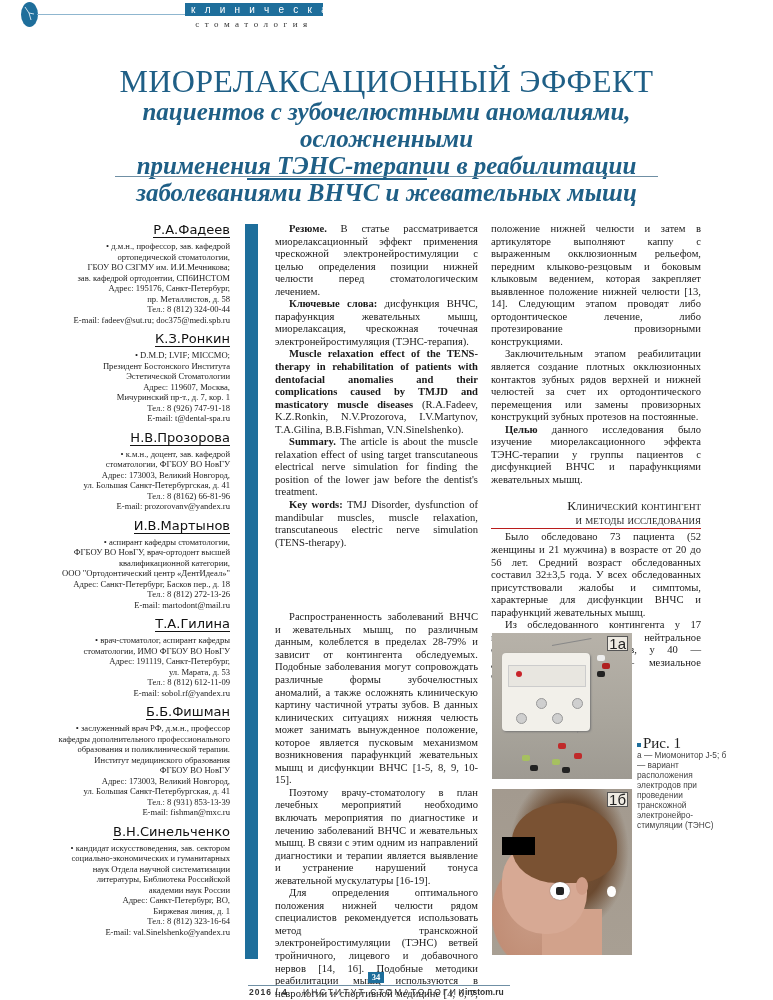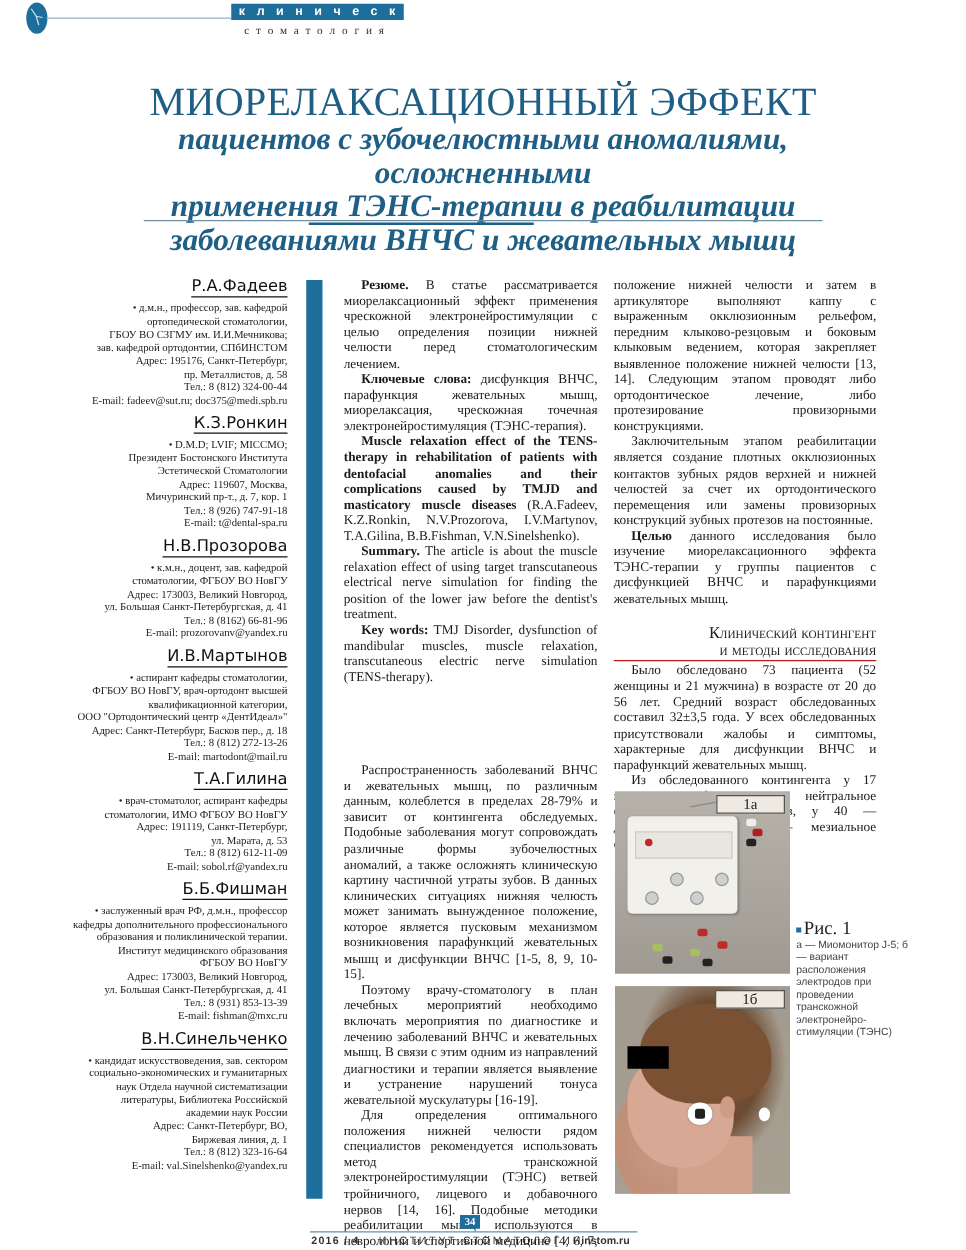--- a/index.html
+++ b/index.html
@@ -6,21 +6,21 @@
   body { width: 773px; height: 1000px; position: relative; overflow: hidden;
          font-family: "Liberation Serif", serif; color: #1a1a1a; }
 
   
   .logo { position: absolute; left: 21px; top: 2px; width: 17px; height: 25px;
           border-radius: 50%; background: #1e6e9b; }
   .logo svg { position: absolute; left: 0; top: 0; }
   .hdr-line { position: absolute; left: 37px; top: 14px; width: 148px; height: 1px; background: #8fb6cf; }
   .hdr-box { position: absolute; left: 185px; top: 3px; width: 138px; height: 13px;
              background: #1e6e9b; color: #fff; font-family: "Liberation Sans", sans-serif;
-             font-size: 10px; font-weight: bold; letter-spacing: 9.2px; line-height: 13px;
+             font-size: 10px; font-weight: normal; letter-spacing: 9.2px; line-height: 13px;
              text-align: center; padding-left: 6px; box-sizing: border-box; }
   .hdr-sub { position: absolute; left: 185px; top: 18px; width: 138px; text-align: center;
              font-size: 9px; letter-spacing: 5.5px; color: #333; line-height: 12px; }
 
   
   .title-block { position: absolute; left: 60px; top: 64px; width: 653px; text-align: center; color: #1f5f86; }
   .title-main { font-size: 32px; line-height: 34px; font-weight: normal; letter-spacing: 0.3px; }
   .title-sub { font-size: 25px; line-height: 27px; font-style: italic; font-weight: bold; }
   .title-rule { position: absolute; left: 115px; top: 176px; width: 543px; height: 1px; background: #6f8fa4; }
   .title-rule2 { position: absolute; left: 247px; top: 178px; width: 180px; height: 2px; background: #1f5f86; }
@@ -45,21 +45,21 @@
   .sec-head { text-align: right; font-size: 13px; line-height: 14px; text-indent: 0; color: #222;
               border-bottom: 1px solid #b91c1c; padding-bottom: 1px; margin-bottom: 2px; font-variant: small-caps; }
   .spacer-abs { height: 62px; }
   .spacer2 { height: 13px; }
 
   
   .fig { position: absolute; left: 492px; width: 140px; overflow: hidden; }
   .fig-a { top: 633px; height: 146px; background: linear-gradient(180deg, #b7b2a9 0%, #a9a59c 60%, #9e9a92 100%); }
   .fig-b { top: 789px; height: 166px; background: linear-gradient(180deg, #9c9285 0%, #a89f93 100%); }
   .fig-label { position: absolute; right: 4px; top: 3px; background: #eeeae2; border: 1px solid #555;
-               font-family: Liberation Serif, serif; font-size: 12px; line-height: 11px; padding: 1px 21px; color: #222; }
+               font-family: Liberation Sans, sans-serif; font-size: 15px; line-height: 11px; padding: 1px 1px; color: #222; }
   .device { position: absolute; left: 10px; top: 20px; width: 88px; height: 78px; background: #f2f0ea;
             border-radius: 4px; box-shadow: 1px 1px 2px #777; }
   .dev-panel { position: absolute; left: 6px; top: 12px; width: 76px; height: 20px; background: #e8e6e0; border: 1px solid #ccc; }
   .dev-red { position: absolute; left: 14px; top: 18px; width: 6px; height: 6px; border-radius: 50%; background: #c8242a; }
   .knob { position: absolute; width: 9px; height: 9px; border-radius: 50%; background: #cfcfcf; border: 1px solid #999; }
   .clip { position: absolute; width: 8px; height: 6px; border-radius: 2px; }
   .wire { position: absolute; height: 1px; background: #888; transform-origin: left center; }
   .head-bg { position: absolute; left: 0; top: 0; width: 140px; height: 166px;
              background: radial-gradient(ellipse at 30% 75%, #c99c86 0%, #c18e76 30%, transparent 31%),
                          radial-gradient(ellipse at 55% 38%, #7d5536 0%, #6b4a30 35%, transparent 55%),

